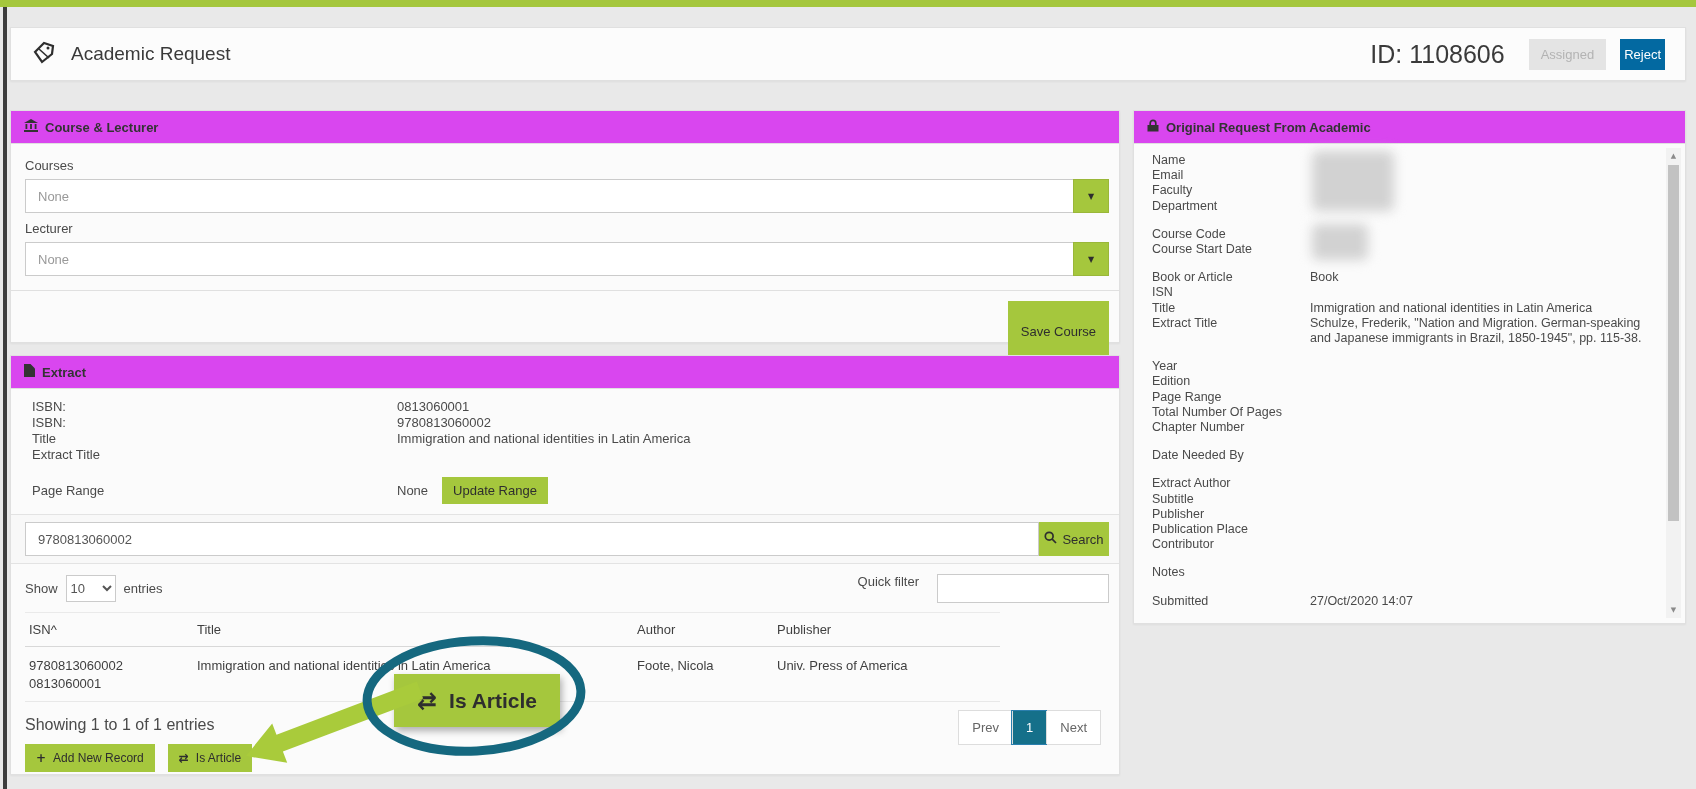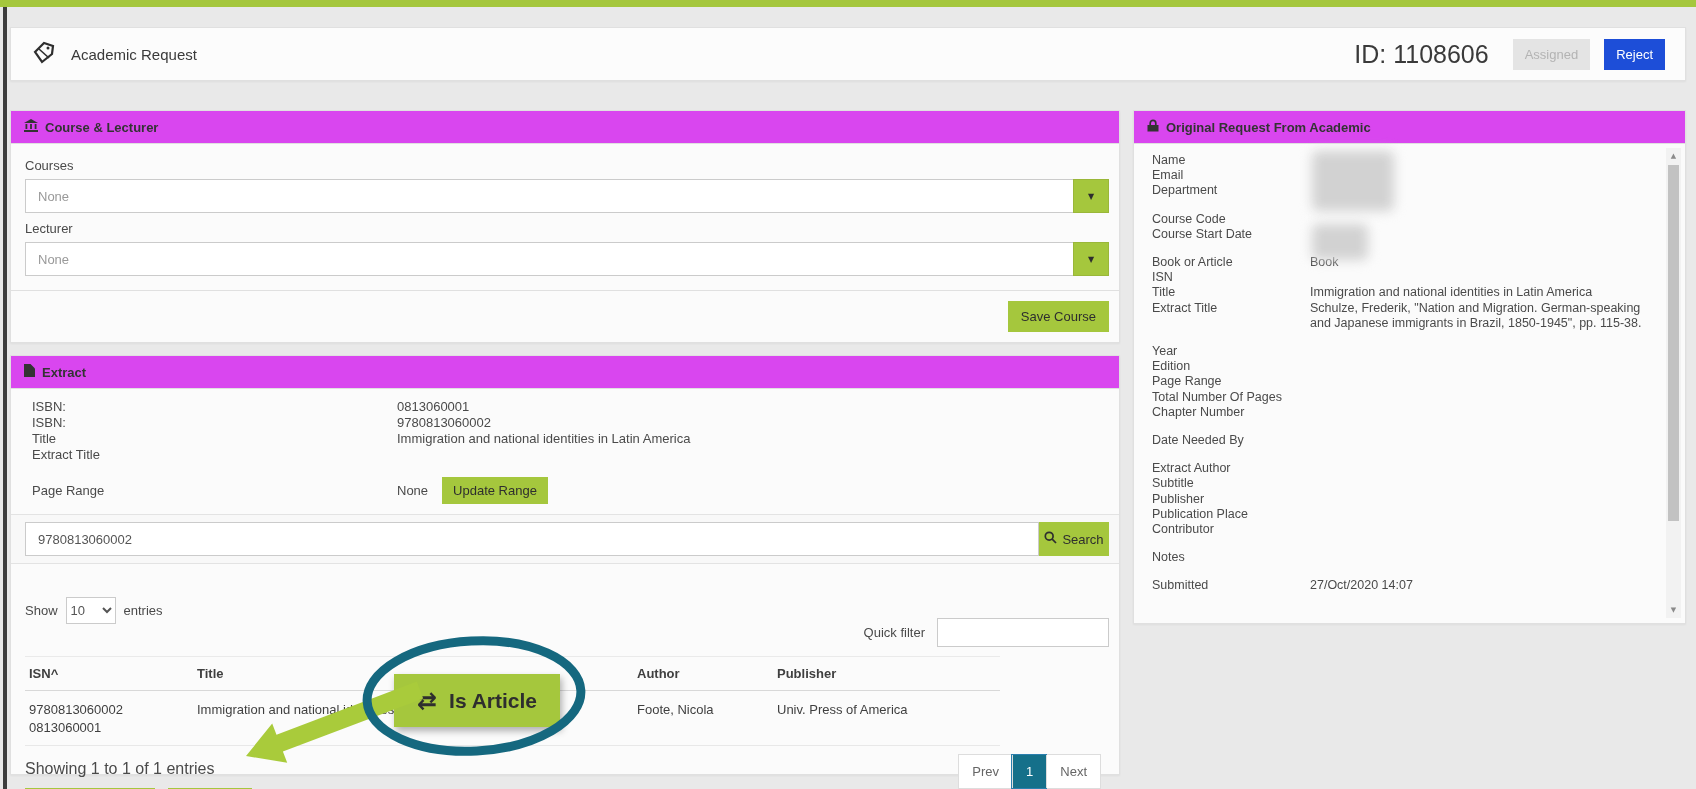--- a/index.html
+++ b/index.html
@@ -4,58 +4,58 @@
 <style>
   html,body{margin:0;padding:0;background:#e9e9e9;font-family:"Liberation Sans",sans-serif;}
   .stage{position:relative;width:1696px;height:789px;background:#e9e9e9;overflow:hidden;}
   .topbar{position:absolute;left:0;top:0;width:1696px;height:7px;background:#a5c73d;}
   .edge{position:absolute;left:3px;top:7px;width:4px;height:782px;background:#3d3d3d;}
   .card{position:absolute;background:#fbfbfb;border:1px solid #e0e0e0;box-shadow:0 1px 2px rgba(0,0,0,.05);box-sizing:border-box;}
   .glyph{font-family:"DejaVu Sans",sans-serif;}
 
   
   .header-card{left:10px;top:27px;width:1676px;height:54px;background:#fcfcfc;display:flex;align-items:center;padding:0 20px;}
-  .header-title{font-size:15px;color:#3a3a3a;margin-left:14px;}
+  .header-title{font-size:19px;color:#3a3a3a;margin-left:14px;}
   .header-right{margin-left:auto;display:flex;align-items:center;gap:14px;}
   .id-label{font-size:25px;color:#3a3a3a;margin-right:10px;}
   .btn-assigned{background:#e4e4e4;color:#b3b3b3;font-size:13px;padding:8px 12px;border:0;}
-  .btn-reject{background:#1d4ed8;color:#fff;font-size:13px;padding:8px 12px;border:0;cursor:pointer;}
+  .btn-reject{background:#0369a1;color:#fff;font-size:13px;padding:8px 4px;border:0;cursor:pointer;}
 
   .section-head{height:32px;background:#d946ef;border-bottom:1px solid #e0e0e0;display:flex;align-items:center;padding:0 13px;font-size:13px;font-weight:bold;color:#333;gap:7px;}
 
   
   .card1{left:10px;top:110px;width:1110px;height:233px;}
   .c1-body{padding:6px 10px 0 14px;}
   .field-label{font-size:13px;color:#4a4a4a;margin:8px 0 6px;}
   .input-group{display:flex;height:34px;}
   .input-group input{flex:1;border:1px solid #cbcbcb;border-right:0;background:#fff;padding:0 12px;font-size:13px;color:#999;outline:none;min-width:0;}
   .dd-btn{width:34px;background:#a5c73d;border:1px solid #9ab739;display:flex;align-items:center;justify-content:center;color:#2e2e2e;font-size:8px;cursor:pointer;}
   .c1-footer{border-top:1px solid #e0e0e0;margin-top:14px;padding:10px 10px;text-align:right;}
-  .btn-green{background:#a5c73d;border:0;color:#2e2e2e;font-size:13px;padding:8px 13px;cursor:pointer;text-align:right;}
+  .btn-green{background:#a5c73d;border:0;color:#2e2e2e;font-size:13px;padding:23px 13px;cursor:pointer;text-align:right;}
 
   
   .card2{left:10px;top:355px;width:1110px;height:420px;}
   .fields{padding:10px 10px 0 21px;}
   .frow{display:flex;font-size:13px;color:#4a4a4a;line-height:16px;}
   .frow .lbl{width:365px;flex-shrink:0;}
   .prow{display:flex;align-items:center;font-size:13px;color:#4a4a4a;margin:14px 0 10px 21px;}
   .prow .lbl{width:365px;flex-shrink:0;}
   .update-btn{margin-left:14px;background:#a5c73d;border:0;font-size:13px;color:#2e2e2e;padding:6px 11px;cursor:pointer;}
   .search-strip{border-top:1px solid #e3e3e3;border-bottom:1px solid #e3e3e3;background:#f8f8f8;padding:7px 10px 7px 14px;}
   .search-row{display:flex;height:34px;}
   .search-row input{flex:1;border:1px solid #cbcbcb;background:#fff;padding:0 12px;font-size:13px;color:#555;outline:none;min-width:0;}
   .search-btn{width:70px;background:#a5c73d;border:0;display:flex;align-items:center;justify-content:center;gap:5px;font-size:13px;color:#2e2e2e;cursor:pointer;}
   .show-row{display:flex;align-items:center;padding:10px 10px 9px 14px;font-size:13px;color:#4a4a4a;}
   .show-row select{margin:0 8px;width:50px;height:27px;border:1px solid #cbcbcb;background:#fff;font-size:13px;color:#555;}
-  .qf{margin-left:auto;display:flex;align-items:center;gap:12px;margin-top:44px;}
+  .qf{margin-left:auto;display:flex;gap:18px;}
   .qf input{width:166px;height:25px;border:1px solid #cbcbcb;background:#fff;outline:none;}
   .table-wrap{margin:0 0 0 14px;width:975px;}
   table{border-collapse:collapse;width:975px;font-size:13px;color:#3f3f3f;table-layout:fixed;}
   th,td{text-align:left;padding:9px 4px;}
-  thead th{font-weight:bold;border-top:1px solid #eaeaea;border-bottom:1px solid #d8d8d8;}
+  thead th{font-weight:normal;border-top:1px solid #eaeaea;border-bottom:1px solid #d8d8d8;}
   tbody td{border-bottom:1px solid #e8e8e8;vertical-align:top;line-height:18px;padding:10px 4px 8px;}
   .bottom{display:flex;padding:6px 14px 0;align-items:flex-start;}
   .bottom-left .summary{font-size:16px;color:#4a4a4a;margin:8px 0 10px;}
   .action-row{display:flex;gap:13px;}
   .btn-small{background:#a5c73d;border:0;font-size:12px;color:#2e2e2e;padding:7px 11px;display:flex;align-items:center;gap:7px;cursor:pointer;}
   .pager{margin-left:auto;margin-right:4px;display:flex;border:1px solid #ddd;background:#fff;margin-top:2px;}
   .pg{padding:9px 13px;font-size:13px;color:#666;border-left:1px solid #ddd;cursor:pointer;}
   .pg:first-child{border-left:0;}
   .pg.active{background:#15708a;color:#fff;outline:1px solid #2b7fae;}
 
@@ -260,20 +260,24 @@
 
       <div class="orow">
           <span class="olbl">Name</span>
           <span class="oval"></span>
         </div>
       <div class="orow">
           <span class="olbl">Email</span>
           <span class="oval"></span>
         </div>
       <div class="orow">
+          <span class="olbl">Faculty</span>
+          <span class="oval"></span>
+        </div>
+      <div class="orow">
           <span class="olbl">Department</span>
           <span class="oval"></span>
         </div>
       <div class="ogap"></div>
       <div class="orow">
           <span class="olbl">Course Code</span>
           <span class="oval"></span>
         </div>
       <div class="orow">
           <span class="olbl">Course Start Date</span>

